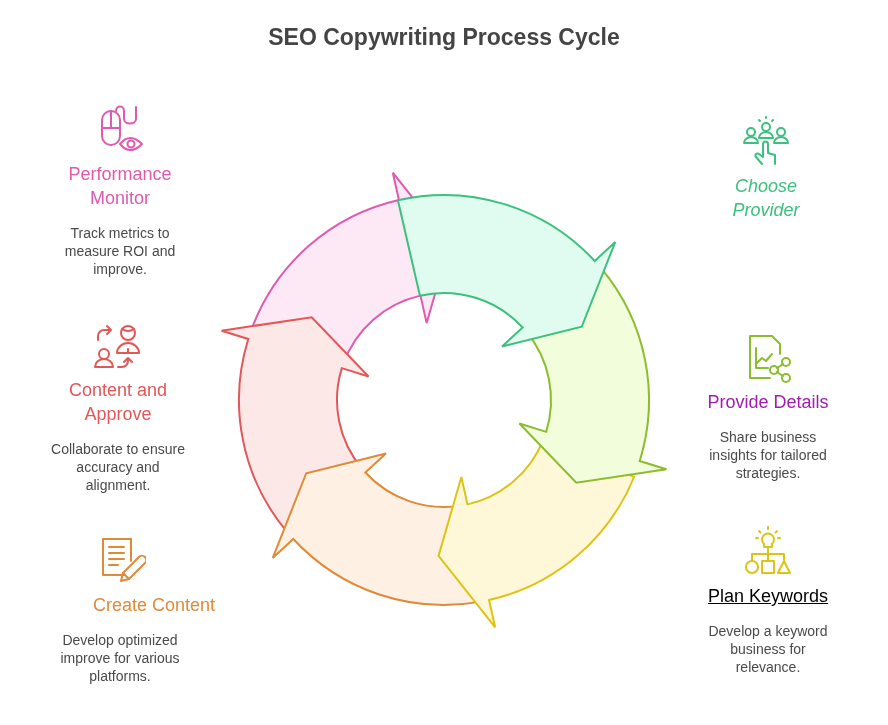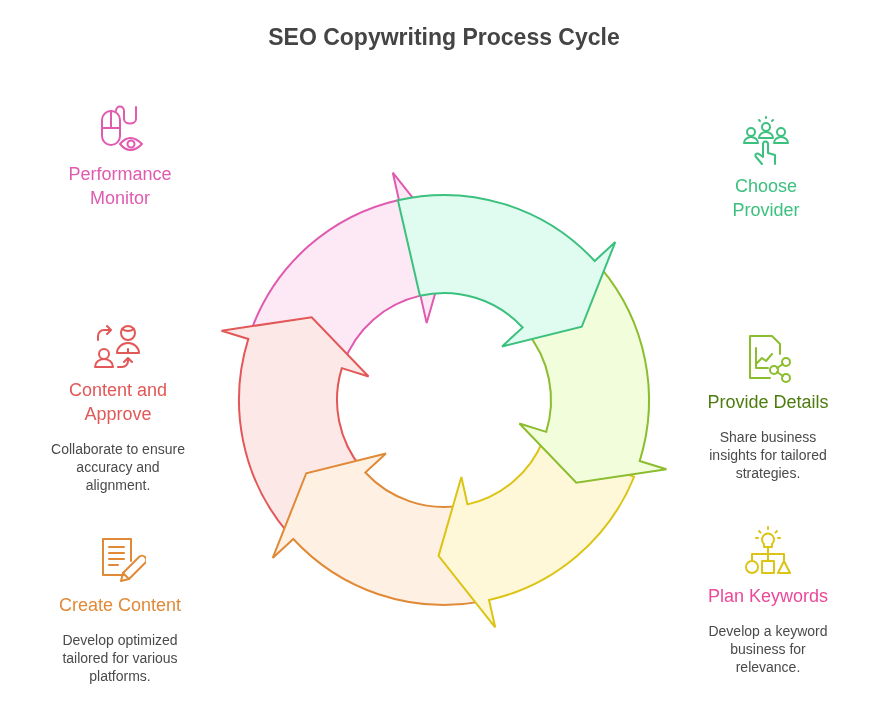--- a/index.html
+++ b/index.html
@@ -38,20 +38,21 @@
       <line x1="17" y1="24" x2="17" y2="7"></line>
       <path d="M22 7 c0 -6 8 -6 8 0 v8 c0 6 12 6 12 0 v-12"></path>
       <path d="M26 40 q10 -12 22 0 q-12 12 -22 0 z"></path>
       <circle cx="37" cy="40" r="3.5"></circle>
     </svg>
   </span>
   <div class="label" style="color:#e05aaf;">
     <div>Performance</div>
     <div>Monitor</div>
   </div>
+  <div class="desc" style="width:130px;margin-left:30px;">Track metrics to measure ROI and improve.</div>
 </div>
 
 <div class="step" style="left:23px; top:320px;">
   <span class="icon">
     <svg viewBox="0 0 52 52" stroke="#e25757">
       <path d="M6 20 v-4 a6 6 0 0 1 6 -6 h6"></path>
       <path d="M15 6 l4 4 l-4 4"></path>
       <circle cx="12" cy="34" r="5"></circle>
       <path d="M3 47 a9 8 0 0 1 18 0 z"></path>
       <circle cx="36" cy="13" r="7"></circle>
@@ -74,27 +75,27 @@
     <svg viewBox="0 0 52 52" stroke="#e08a38">
       <path d="M30 40 h-21 v-36 h28 v22"></path>
       <line x1="15" y1="12" x2="30" y2="12"></line>
       <line x1="15" y1="18" x2="30" y2="18"></line>
       <line x1="15" y1="24" x2="30" y2="24"></line>
       <line x1="15" y1="30" x2="24" y2="30"></line>
       <path d="M27 46 l2 -8 l16 -16 a3 3 0 0 1 6 6 l-16 16 z"></path>
       <line x1="29" y1="38" x2="35" y2="44"></line>
     </svg>
   </span>
-  <div class="label" style="color:#e08a38;">
+  <div class="label" style="color:#e08a38;text-align:right;">
     <div>Create Content</div>
   </div>
-  <div class="desc" style="width:140px;margin-left:25px;">Develop optimized tailored for various platforms.</div>
+  <div class="desc" style="width:140px;margin-left:25px;">Develop optimized improve for various platforms.</div>
 </div>
 
-<div class="step" style="left:671px; top:116px;">
+<div class="step" style="left:671px; top:116px;font-style:italic;">
   <span class="icon">
     <svg viewBox="0 0 52 52" stroke="#3cc07e">
       <circle cx="26" cy="11" r="4"></circle>
       <path d="M19 22 a7 6 0 0 1 14 0 z"></path>
       <line x1="26" y1="2" x2="26" y2="1"></line>
       <line x1="19" y1="4" x2="20" y2="5"></line>
       <line x1="33" y1="4" x2="32" y2="5"></line>
       <circle cx="11" cy="16" r="4"></circle>
       <path d="M4 27 a7 6 0 0 1 14 0 z"></path>
       <circle cx="41" cy="16" r="4"></circle>
@@ -114,21 +115,21 @@
       <path d="M28 46 h-20 v-42 h22 l8 8 v10"></path>
       <path d="M14 16 v20 h12"></path>
       <path d="M14 32 l6 -6 l4 3 l6 -7"></path>
       <circle cx="44" cy="30" r="4"></circle>
       <circle cx="32" cy="38" r="4"></circle>
       <circle cx="44" cy="46" r="4"></circle>
       <line x1="35" y1="36" x2="41" y2="32"></line>
       <line x1="35" y1="40" x2="41" y2="44"></line>
     </svg>
   </span>
-  <div class="label" style="color:#4d7c0f;">
+  <div class="label" style="color:#a21caf;">
     <div>Provide Details</div>
   </div>
   <div class="desc" style="width:140px;margin-left:25px;">Share business insights for tailored strategies.</div>
 </div>
 
 <div class="step" style="left:673px; top:526px;">
   <span class="icon">
     <svg viewBox="0 0 52 52" stroke="#dcc314">
       <path d="M22 18 a6 6 0 1 1 8 0 v3 h-8 z"></path>
       <line x1="26" y1="1" x2="26" y2="3"></line>
@@ -136,17 +137,17 @@
       <line x1="35" y1="5" x2="33.5" y2="6.5"></line>
       <line x1="14" y1="12" x2="16" y2="12"></line>
       <line x1="36" y1="12" x2="38" y2="12"></line>
       <line x1="26" y1="21" x2="26" y2="34"></line>
       <path d="M10 34 v-6 h32 v6"></path>
       <circle cx="10" cy="41" r="6"></circle>
       <rect x="20" y="35" width="12" height="12"></rect>
       <path d="M36 47 l6 -12 l6 12 z"></path>
     </svg>
   </span>
-  <div class="label" style="color:#ec4899;">
+  <div class="label" style="color:#000000;text-decoration:underline;">
     <div>Plan Keywords</div>
   </div>
   <div class="desc" style="width:130px;margin-left:30px;">Develop a keyword business for relevance.</div>
 </div>
 
 </body></html>

